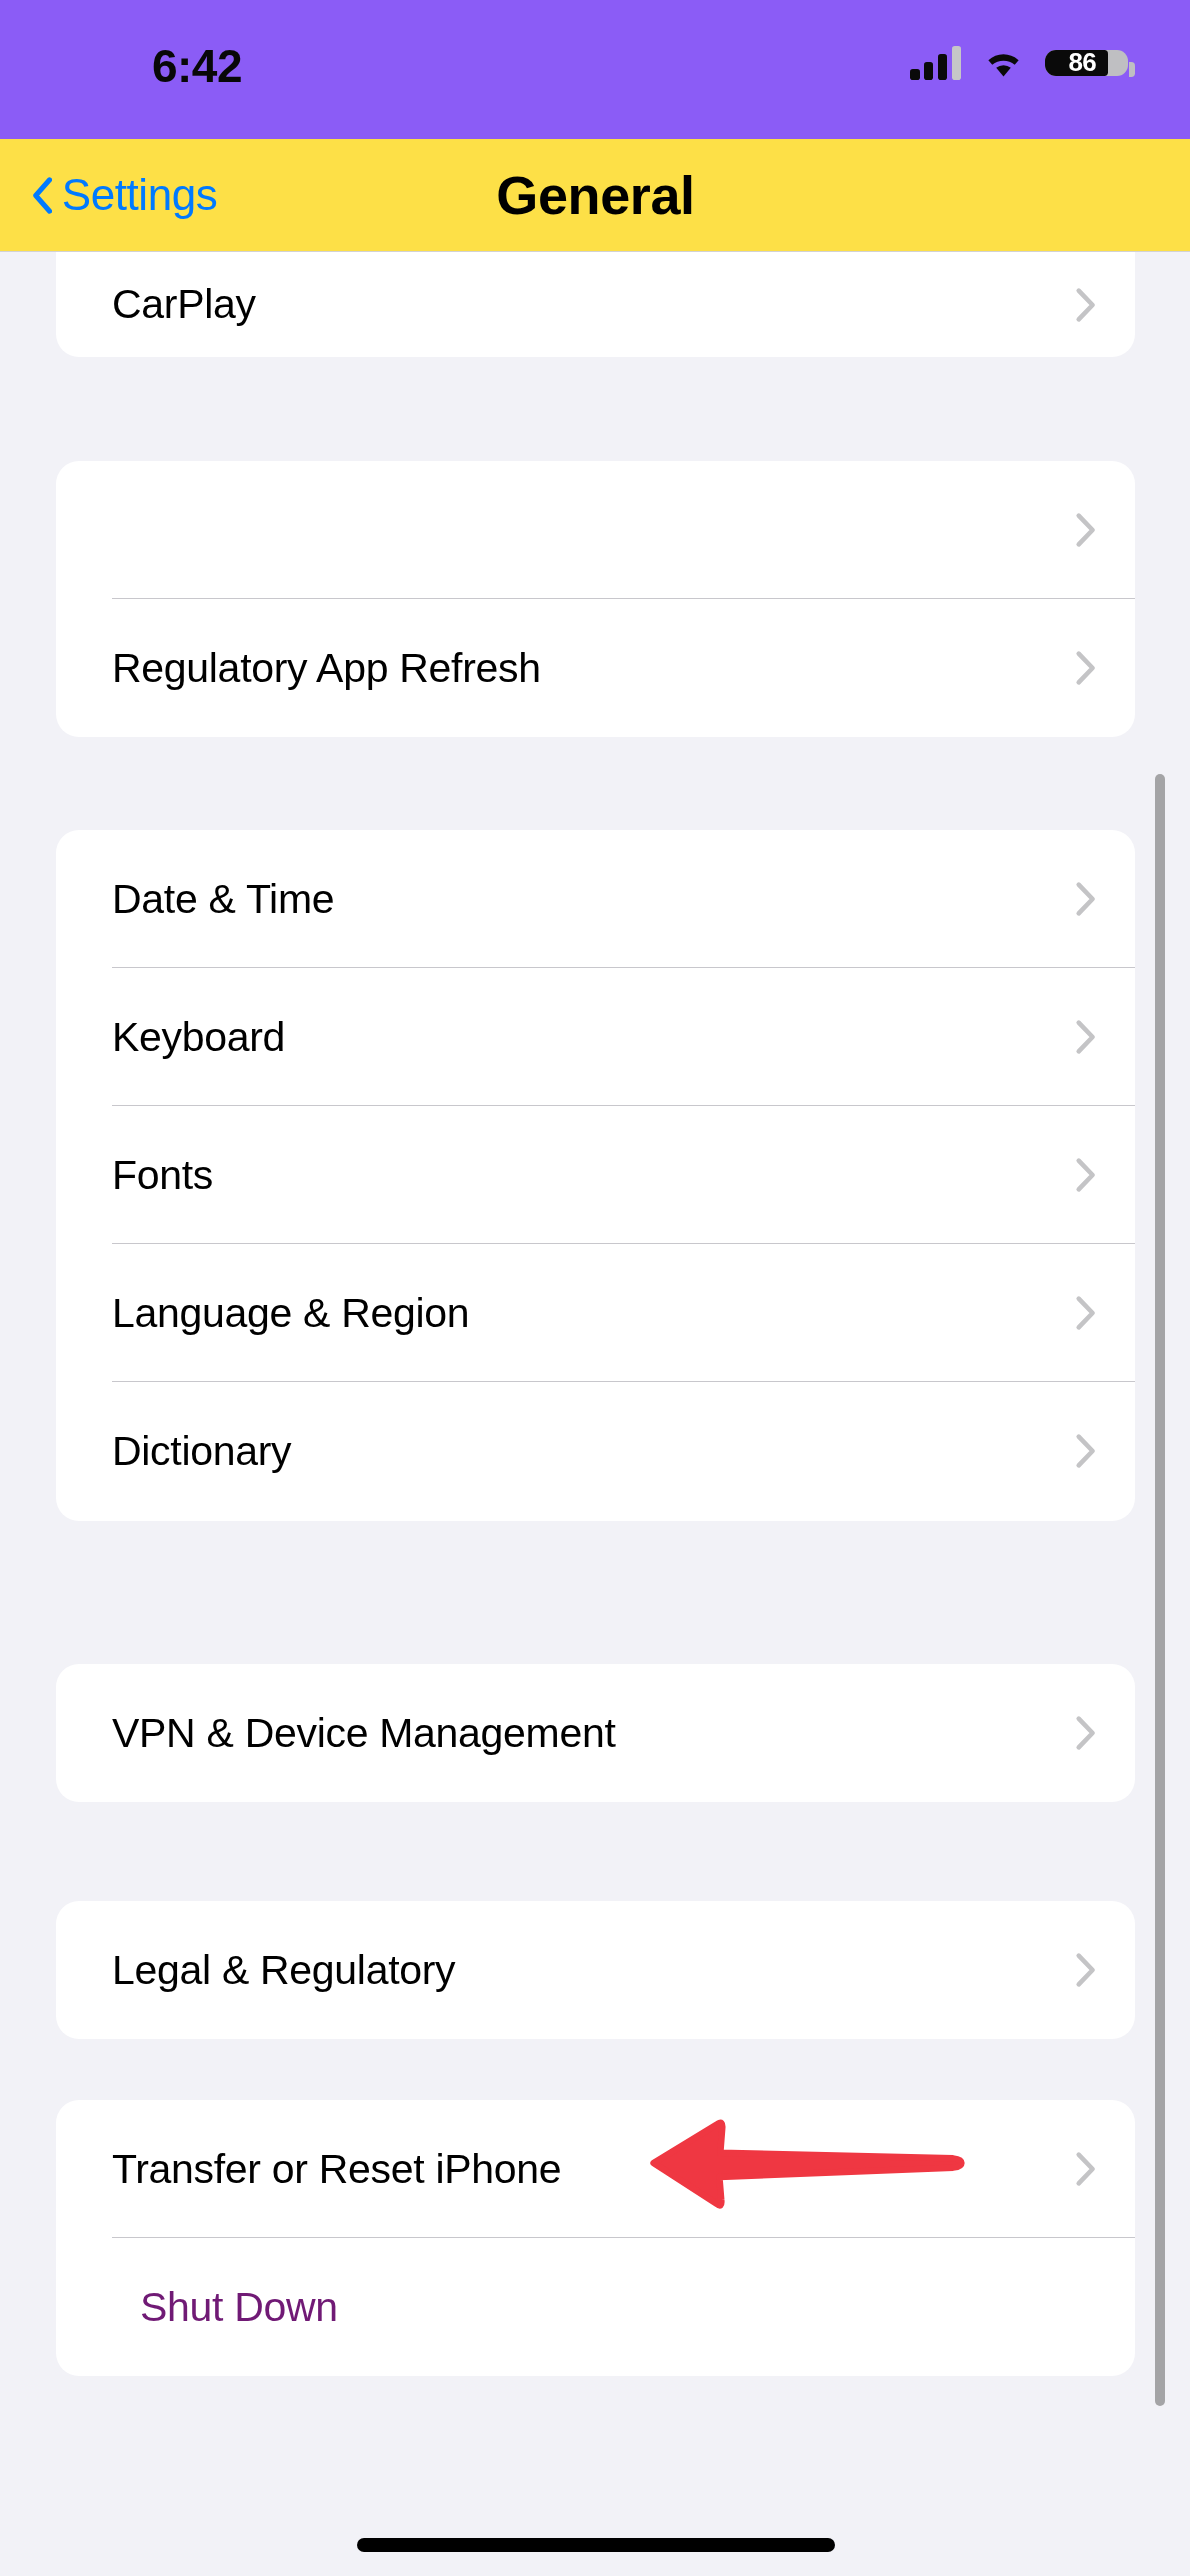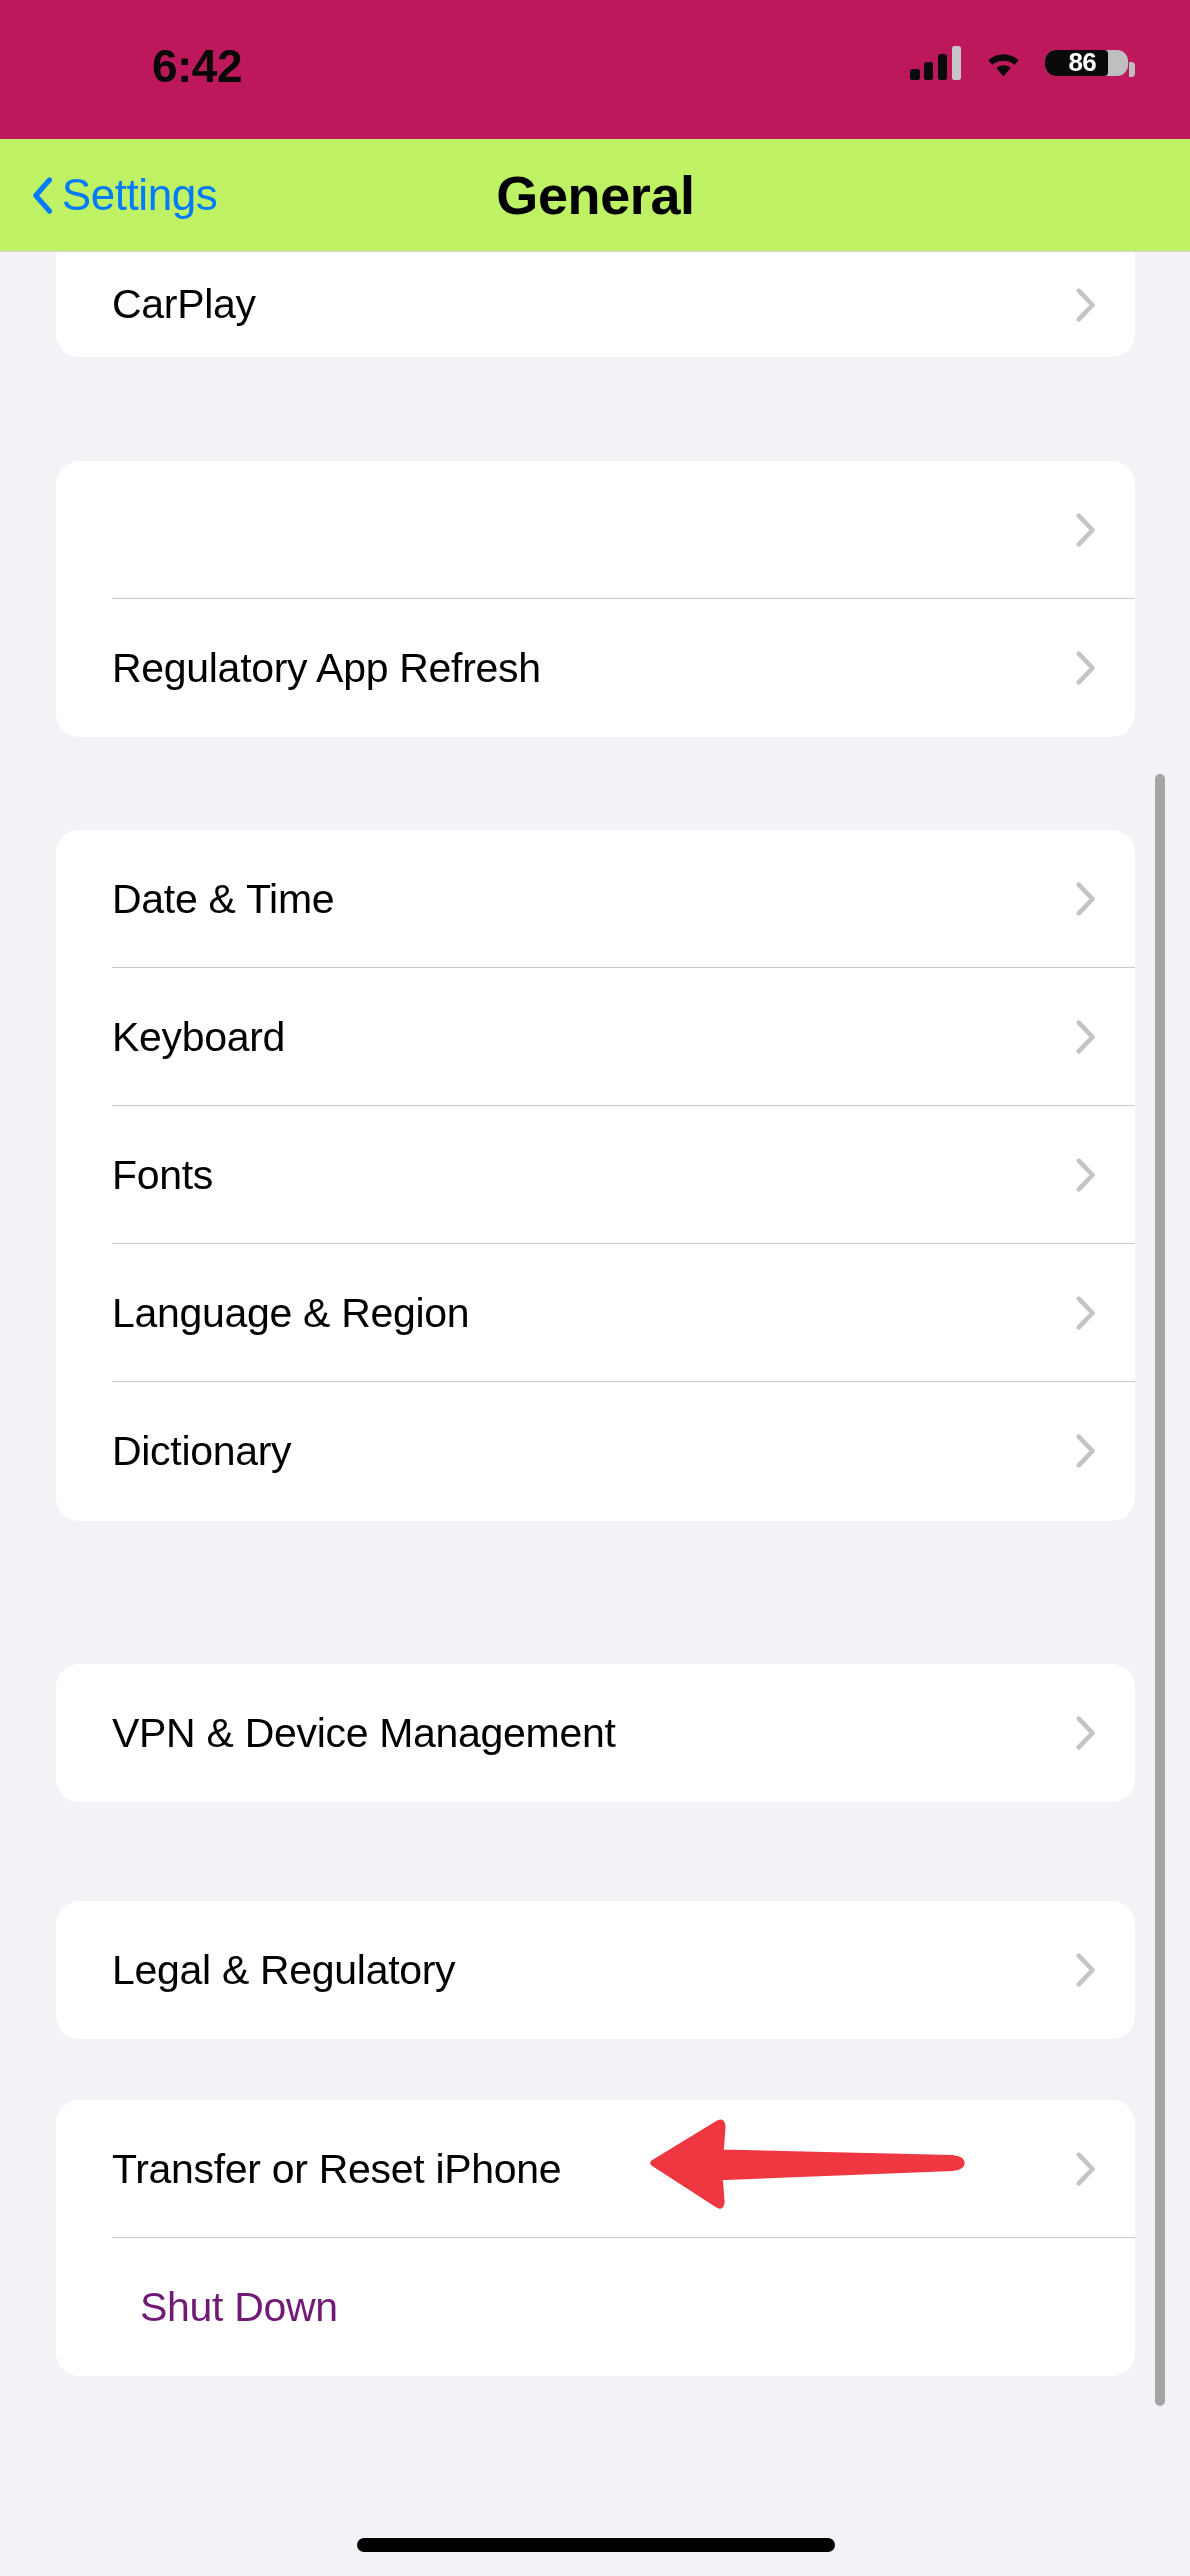--- a/index.html
+++ b/index.html
@@ -12,21 +12,21 @@
   }
   #screen {
     position:relative;
     width:1191px; height:2576px;
     background:#F2F2F7;
   }
 
   
   #status-bar {
     position:absolute; left:0; top:0; width:1191px; height:139px;
-    background:#be185d;
+    background:#8b5cf6;
   }
   #status-time {
     position:absolute; left:109px; top:39px; width:176px;
     text-align:center;
     font-size:46px; font-weight:bold; color:#080808;
     letter-spacing:-0.5px;
   }
   #status-right {
     position:absolute; right:63px; top:45px;
     display:flex; align-items:center; gap:20.4px;
@@ -57,21 +57,21 @@
   }
   .battery .nub {
     position:absolute; right:-7.4px; top:12px;
     width:6.5px; height:15px; border-radius:0 3.7px 3.7px 0;
     background:#BFBFC2;
   }
 
   
   #nav-bar {
     position:absolute; left:0; top:139px; width:1191px; height:113px;
-    background:#bef264;
+    background:#fde047;
     border-bottom:0.9px solid #D2D2D4;
   }
   #back-button {
     position:absolute; left:32px; top:50%; transform:translateY(-50%);
     display:flex; align-items:center; gap:9.3px;
     cursor:pointer;
   }
   #back-button .chev {
     width:20.4px; height:37px; flex:0 0 auto;
   }

